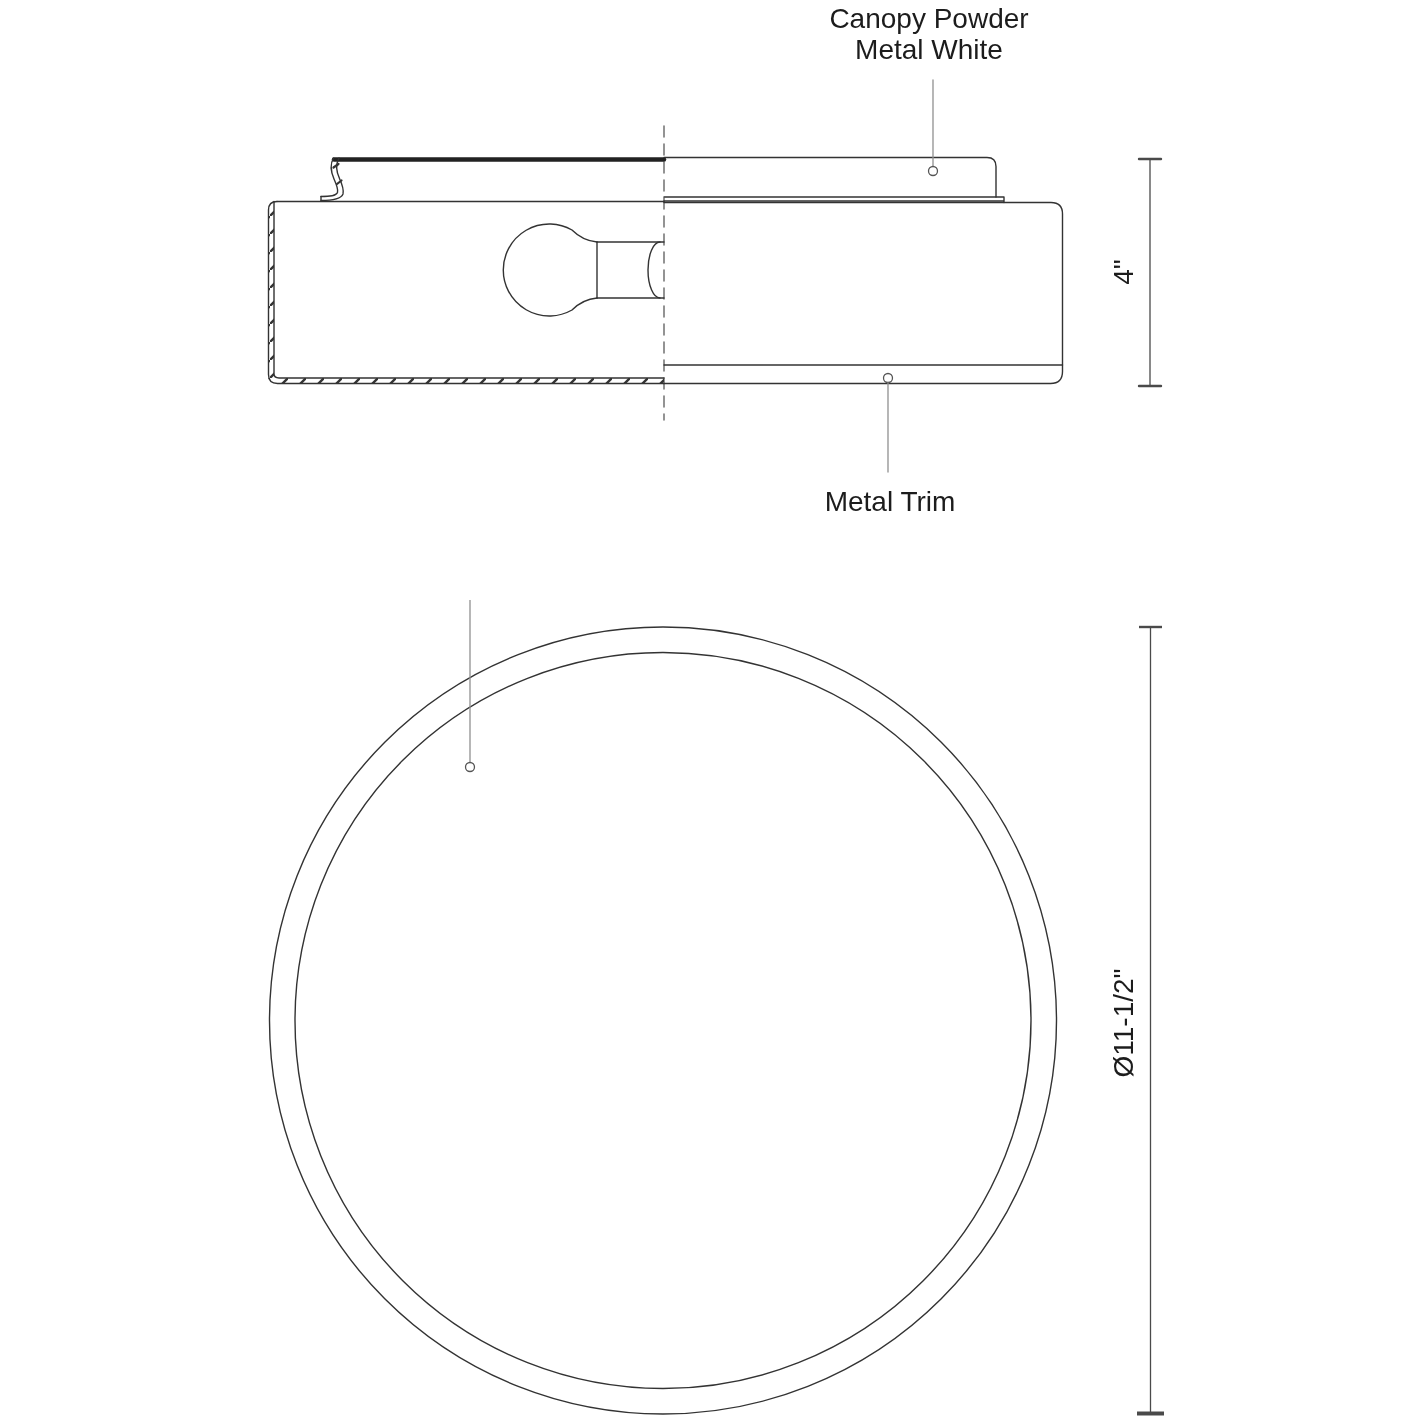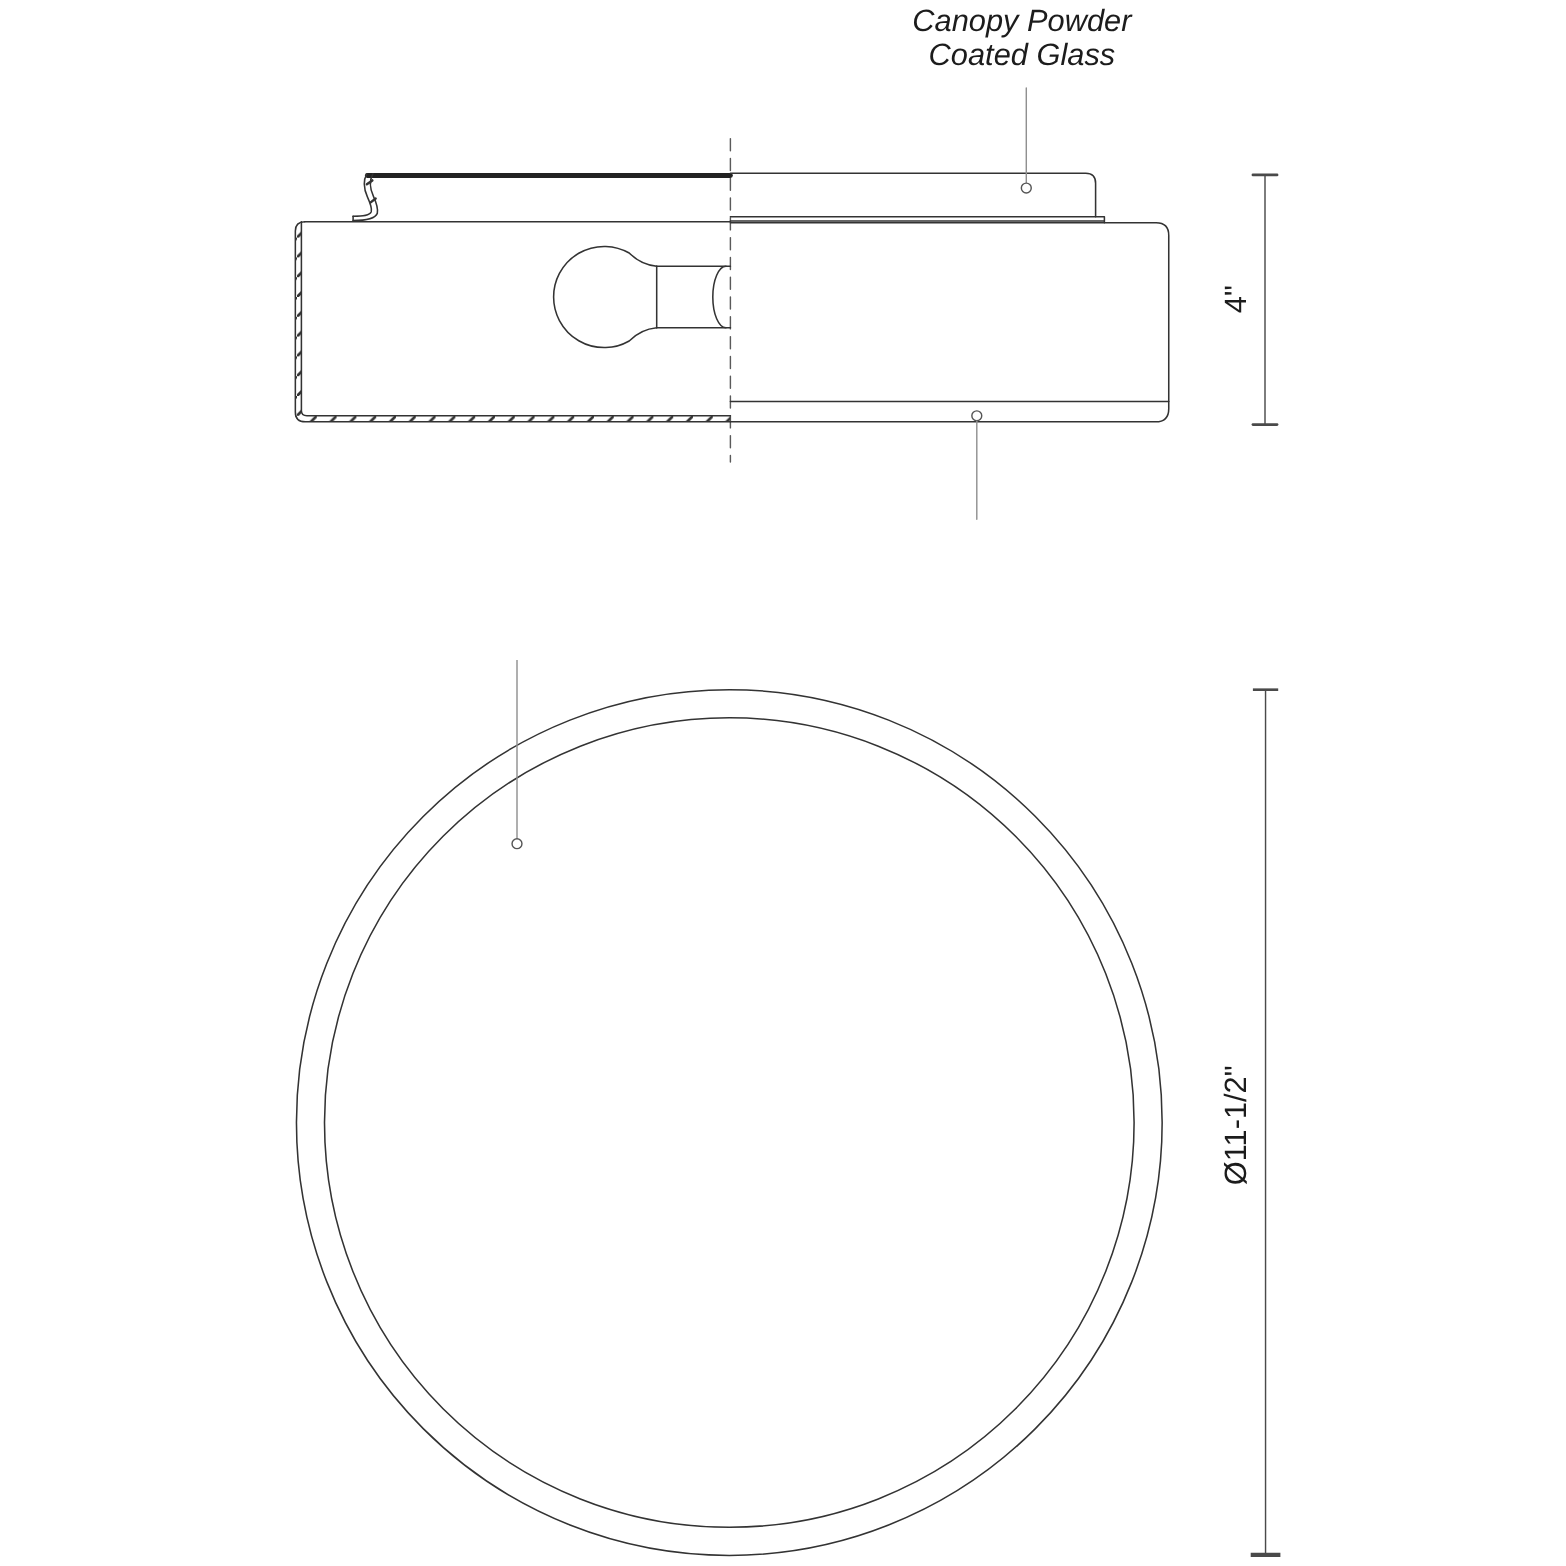--- a/index.html
+++ b/index.html
@@ -23,21 +23,21 @@
     top: 0;
   }
   .label {
     position: absolute;
     color: #1c1c1c;
     font-size: 28px;
     line-height: 31px;
     text-align: center;
     white-space: nowrap;
   }
-  .label.wrap { white-space: normal; font-style: italic; }
+  .label.wrap { white-space: normal; }
   .label.rot {
     transform: rotate(-90deg);
     transform-origin: center center;
   }
 </style>
 </head>
 <body>
 
 <div class="page">
 
@@ -122,22 +122,23 @@
       <g stroke="#4a4a4a">
         <path d="M1150.5 627 V1413.5" stroke-width="1.3"></path>
         <path d="M1139 627 H1162" stroke-width="2.4"></path>
         <path d="M1137 1413.5 H1164" stroke-width="4"></path>
       </g>
     </g>
   </svg>
 
   <div class="label wrap" style="left:779px; top:3px; width:300px;">
     <div>Canopy Powder</div>
-    <div>Coated Glass</div>
+    <div>Metal White</div>
   </div>
 
+  <div class="label" style="left:740px; top:486px; width:300px;">Metal Trim</div>
 
 
   <div class="label rot" style="left:1074px; top:256px; width:100px; height:32px;">4"</div>
 
   <div class="label rot" style="left:1044px; top:1007px; width:160px; height:32px;">Ø11-1/2"</div>
 
 </div>
 
 </body></html>

